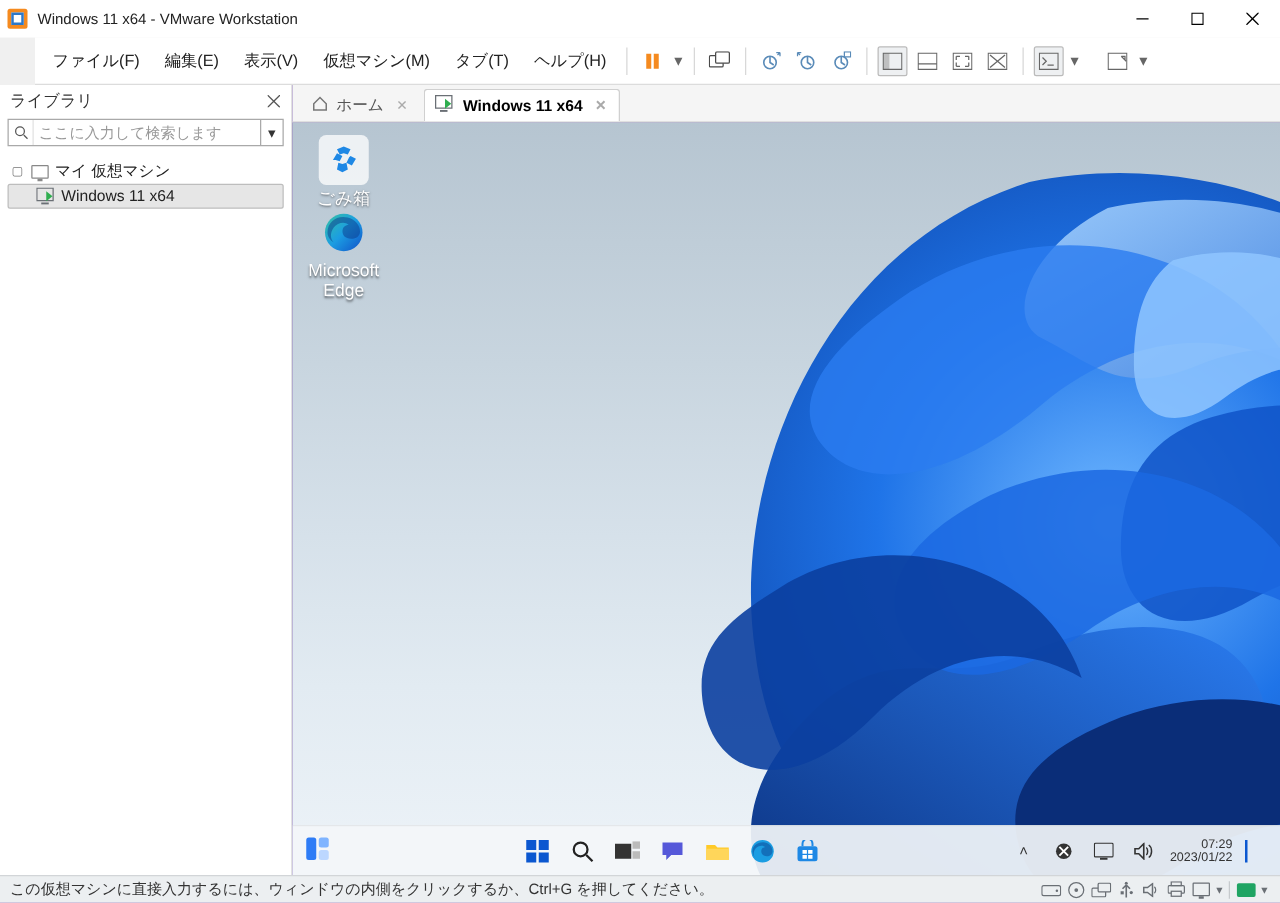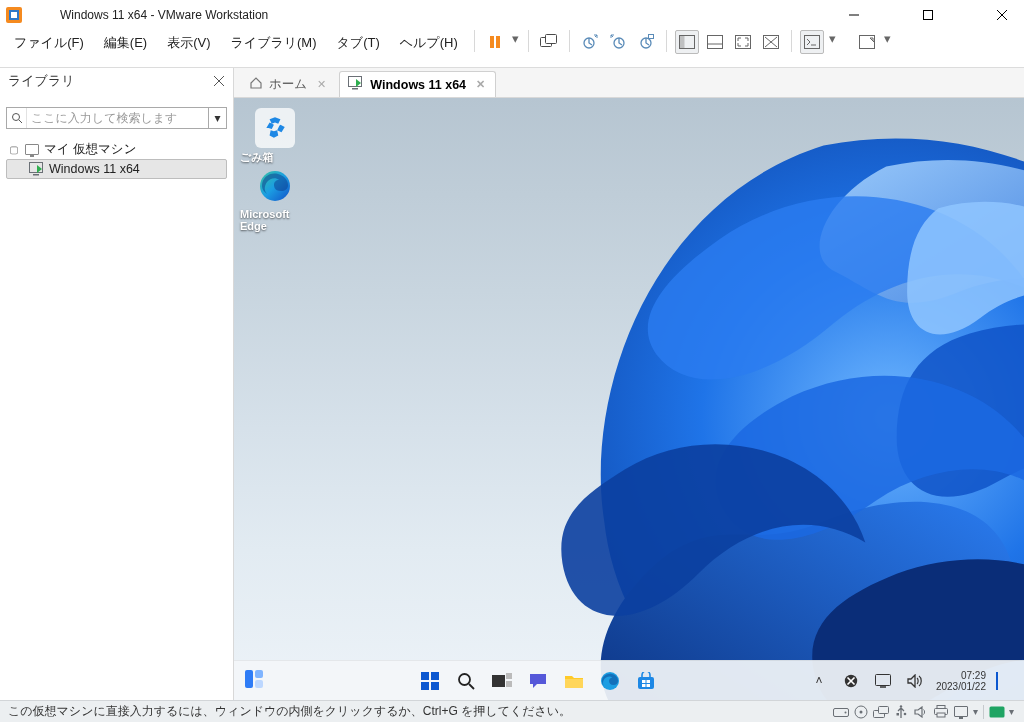--- a/index.html
+++ b/index.html
@@ -1,43 +1,44 @@
 <!DOCTYPE html>
 <html><head>
 <meta charset="utf-8">
 <style>
   * { box-sizing: border-box; margin: 0; padding: 0; font-family: "Yu Gothic UI", "Segoe UI", Meiryo, sans-serif; }
   html, body { width: 1024px; height: 722px; overflow: hidden; background: #f0f0f0; }
 
   
   .titlebar {
     height: 30px; background: #ffffff; display: flex; align-items: center;
-    padding: 0 0 0 6px; font-size: 12px; color: #222; gap: 30px;
+    padding: 0 0 0 6px; font-size: 12px; color: #222;
   }
   .titlebar .appicon {
     width: 16px; height: 16px; margin-right: 8px; border-radius:2px;
     background: #f58a1f; position: relative;
   }
   .titlebar .appicon::after{
     content:""; position:absolute; left:3px; top:3px; right:3px; bottom:3px;
     border:2px solid #2e78c8; background:#fff;
   }
   .titlebar .title { flex: 0 0 auto; }
   .titlebar .spacer { flex: 1 1 auto; }
   .winbtn {
     width: 44px; height: 30px; display:flex; align-items:center; justify-content:center;
     color:#000;
   }
   .winbtn svg { width:10px; height:10px; }
 
   
   .menubar {
-    height: 38px; background:#ffffff; display:flex; align-items:flex-start;
+    height: 38px; background:#ffffff; display:flex; align-items:center;
     padding:0 6px; gap:4px; font-size:13px; color:#222;
     border-bottom:1px solid #dcdcdc;
+    margin-left:28px;
   }
   .menuitem { padding:4px 8px; }
   .tb-sep { width:1px; height:22px; background:#d8d8d8; margin:0 4px; }
   .tb-btn {
     width:24px; height:24px; display:flex; align-items:center; justify-content:center;
     color:#4a4a4a;
   }
   .tb-btn.orange { color:#f58a1f; }
   .tb-btn.blue { color:#5a8bb8; }
   .tb-btn.boxed { border:1px solid #bbb; border-radius:2px; }
@@ -54,21 +55,21 @@
   
   .sidebar {
     width: 234px; background:#ffffff; border-right:1px solid #d8d8d8;
     display:flex; flex-direction:column;
   }
   .sb-header {
     display:flex; align-items:center; padding:4px 6px 2px 8px; font-size:13px;
   }
   .sb-header .lbl { flex:1; color:#333; }
   .sb-close { width:16px; height:16px; display:flex; align-items:center; justify-content:center; color:#555;}
-  .sb-search-row { padding:3px 6px 6px 6px;margin-top:12px; }
+  .sb-search-row { padding:3px 6px 6px 6px; }
   .sb-search {
     width:100%; height:22px; border:1px solid #a9a9a9; display:flex; align-items:center;
     font-size:12px; color:#888; background:#fff; position:relative;
   }
   .sb-search .mag {
     width:20px; display:flex; align-items:center; justify-content:center; color:#555;
     border-right:1px solid #e2e2e2; height:100%;
   }
   .sb-search input {
     flex:1; border:none; outline:none; font-size:12px; padding:0 4px; color:#333; background:transparent;
@@ -108,23 +109,22 @@
 
   
   .vmview {
     flex:1; position:relative;
     background: linear-gradient(180deg, #b6c5d1 0%, #c8d5df 32%, #d6e1ea 55%, #e2ebf2 75%, #edf3f8 100%);
     overflow:hidden;
   }
 
   
   .desk-icon {
-    position:absolute; width:70px; color:#fff; font-size:11px;
+    position:absolute; width:70px; text-align:center; color:#fff; font-size:14px;
     text-shadow:0 1px 2px rgba(0,0,0,.6);
-    font-weight:bold;
   }
   .desk-icon .glyph {
     width:40px; height:40px; margin:0 auto 2px; display:flex; align-items:center; justify-content:center;
     background:rgba(255,255,255,.75); border-radius:6px;
   }
   .desk-icon.recycle { left:6px; top:10px; }
   .desk-icon.edge    { left:6px; top:68px; }
 
   
   .bloom { position:absolute; left:130px; top:-5px; width:940px; height:690px; }
@@ -178,21 +178,21 @@
         <line x1="0" y1="0" x2="10" y2="10" stroke="currentColor"></line>
         <line x1="10" y1="0" x2="0" y2="10" stroke="currentColor"></line>
       </svg>
   </div>
 </div>
 
 <div class="menubar">
   <div class="menuitem">ファイル(F)</div>
   <div class="menuitem">編集(E)</div>
   <div class="menuitem">表示(V)</div>
-  <div class="menuitem">ライブラリ(M)</div>
+  <div class="menuitem">仮想マシン(M)</div>
   <div class="menuitem">タブ(T)</div>
   <div class="menuitem">ヘルプ(H)</div>
 
   <div class="tb-sep"></div>
 
   <div class="tb-btn orange">
     <svg width="16" height="16" viewBox="0 0 16 16">
         <rect x="3" y="2" width="4" height="12" fill="currentColor"></rect>
         <rect x="9" y="2" width="4" height="12" fill="currentColor"></rect>
       </svg>

